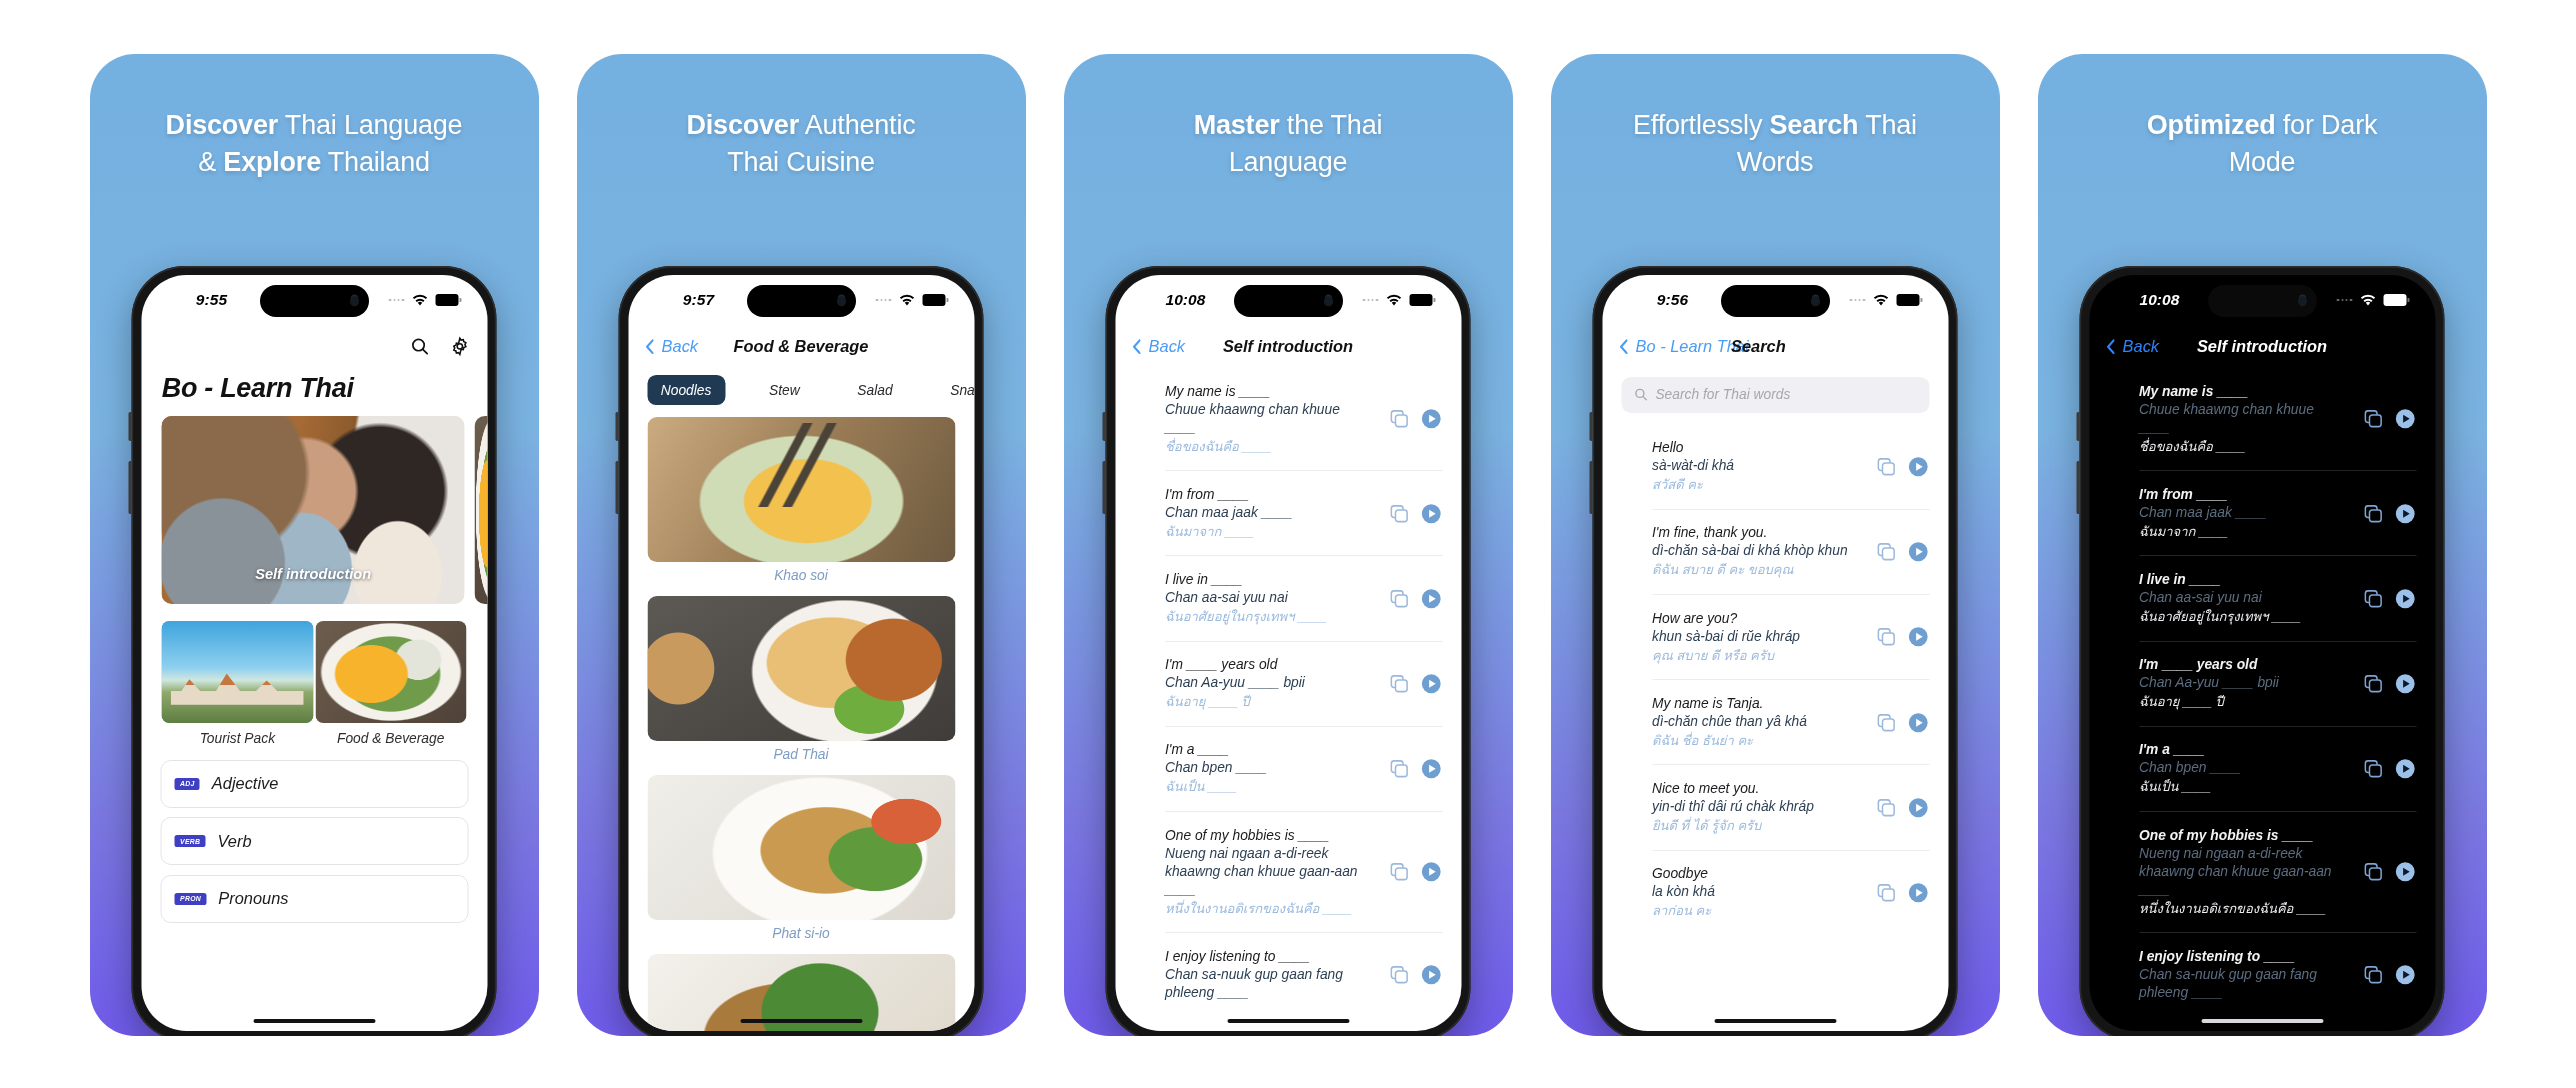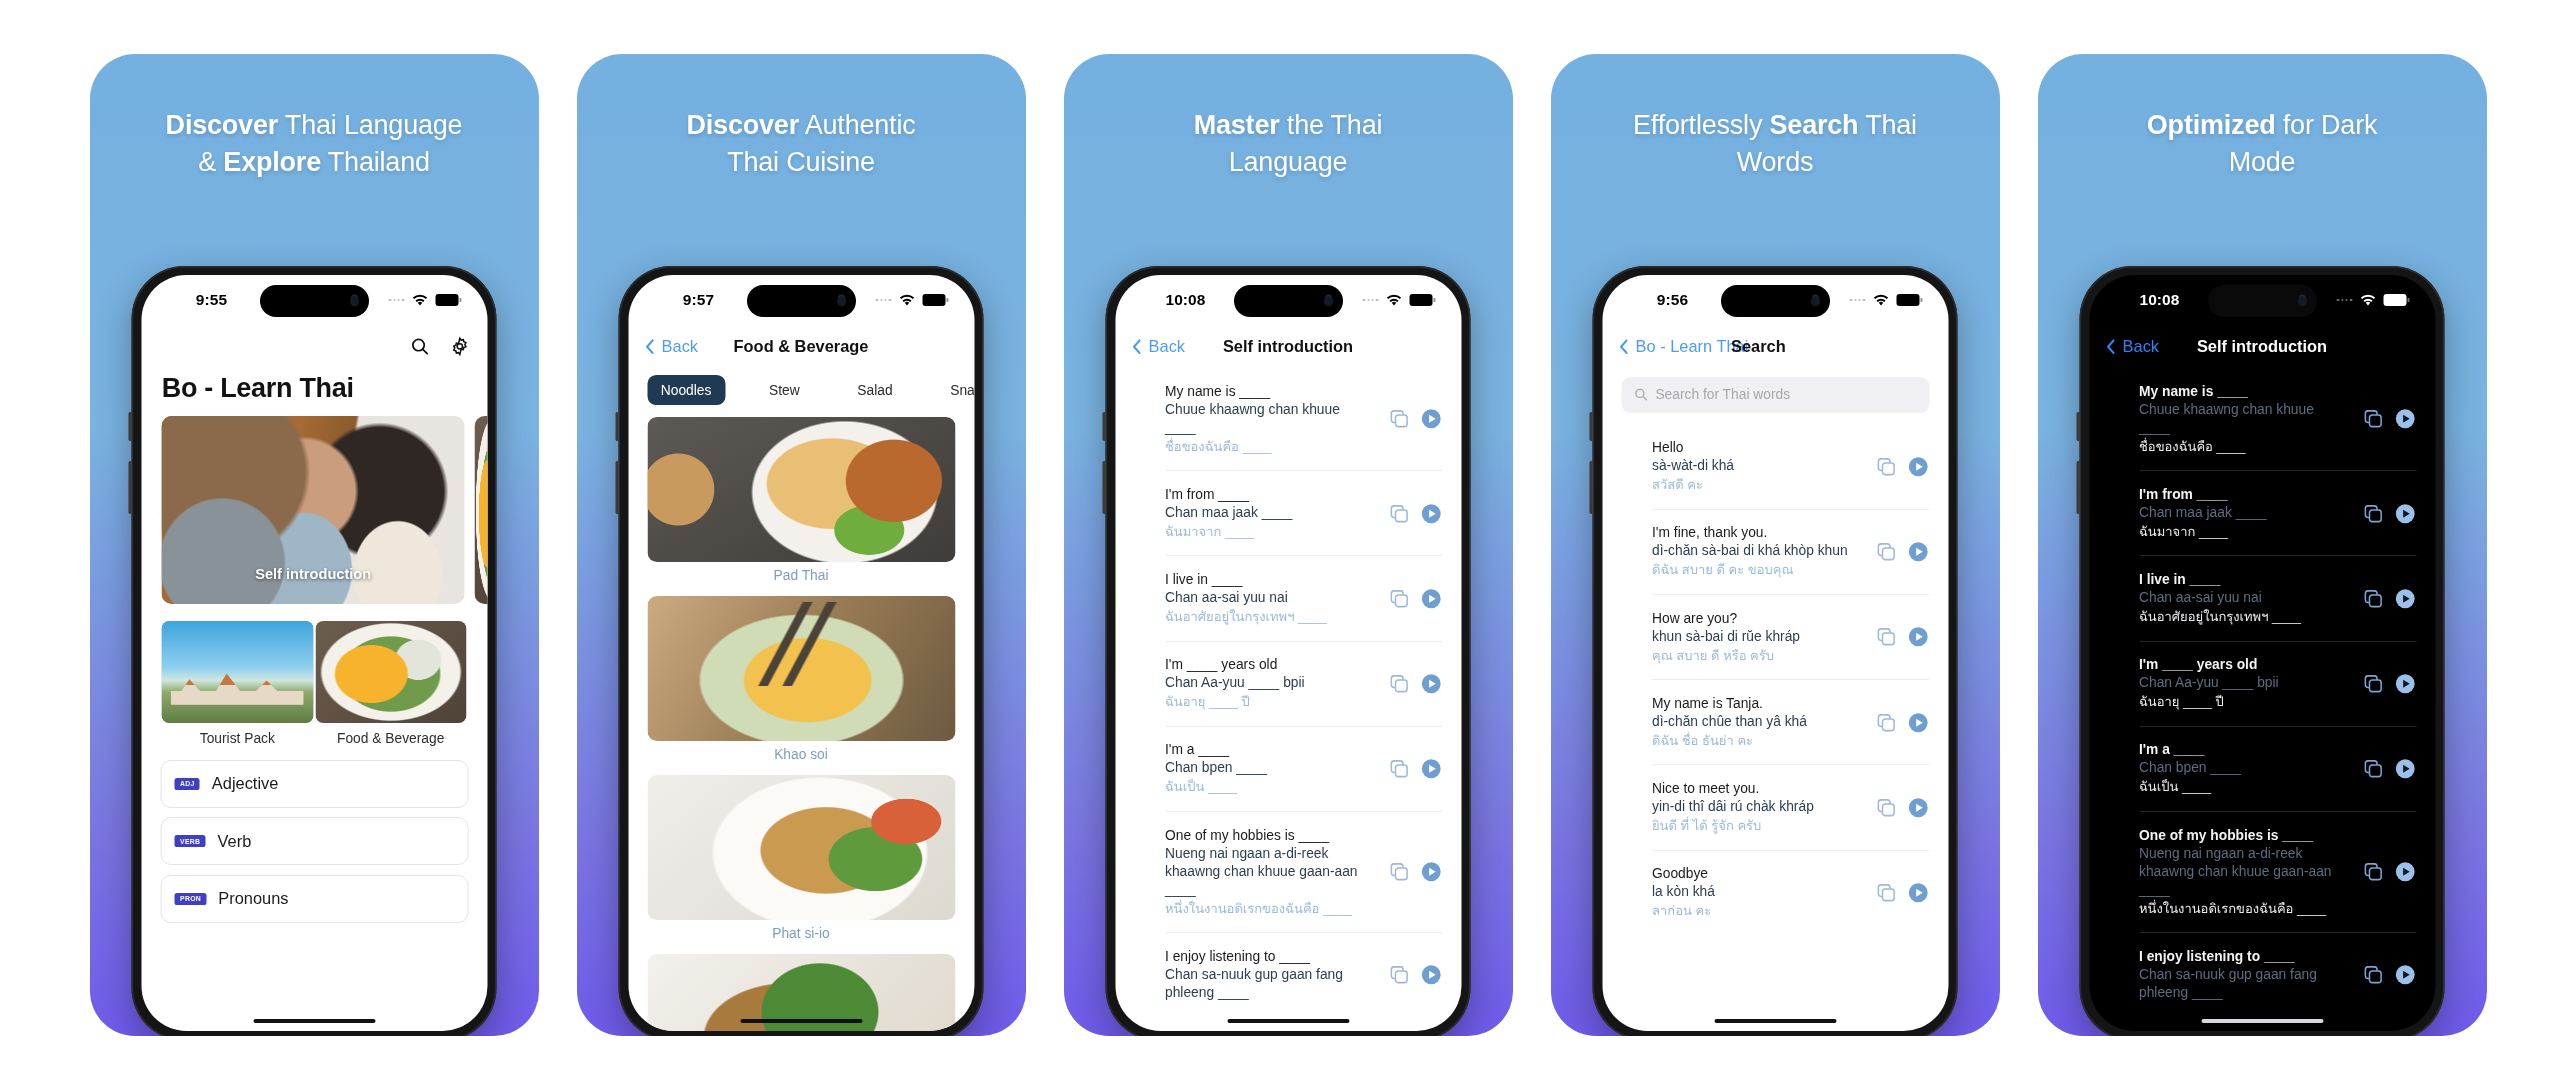--- a/index.html
+++ b/index.html
@@ -69,20 +69,21 @@
   .phone::after  { top: 195px; height: 53px; }
 
   .screen {
     position: relative;
     width: 100%; height: 100%;
     border-radius: 45px;
     overflow: hidden;
     background: #ffffff;
     display: flex;
     flex-direction: column;
+    font-style: italic;
   }
   .screen.dark { background: #000000; }
 
   
   .statusbar {
     position: relative;
     height: 50px;
     flex: 0 0 auto;
     display: flex;
     align-items: center;
@@ -507,29 +508,29 @@
           <span class="seg-item">Stew</span>
           <span class="seg-sp"></span>
           <span class="seg-item">Salad</span>
           <span class="seg-sp"></span>
           <span class="seg-item">Snacks</span>
         </div>
 
         <div class="food-list">
           <div class="food-item">
             <div class="food-img">
+                <div class="ph-khaosoi"></div>
+              </div>
+            <div class="food-cap">Khao soi</div>
+          </div>
+          <div class="food-item">
+            <div class="food-img">
                 <div class="ph-padthai"></div>
               </div>
             <div class="food-cap">Pad Thai</div>
-          </div>
-          <div class="food-item">
-            <div class="food-img">
-                <div class="ph-khaosoi"></div>
-              </div>
-            <div class="food-cap">Khao soi</div>
           </div>
           <div class="food-item">
             <div class="food-img">
                 <div class="ph-phatsiio"></div>
               </div>
             <div class="food-cap">Phat si-io</div>
           </div>
           <div class="food-item">
             <div class="food-img">
                 <div class="ph-salad"></div>

